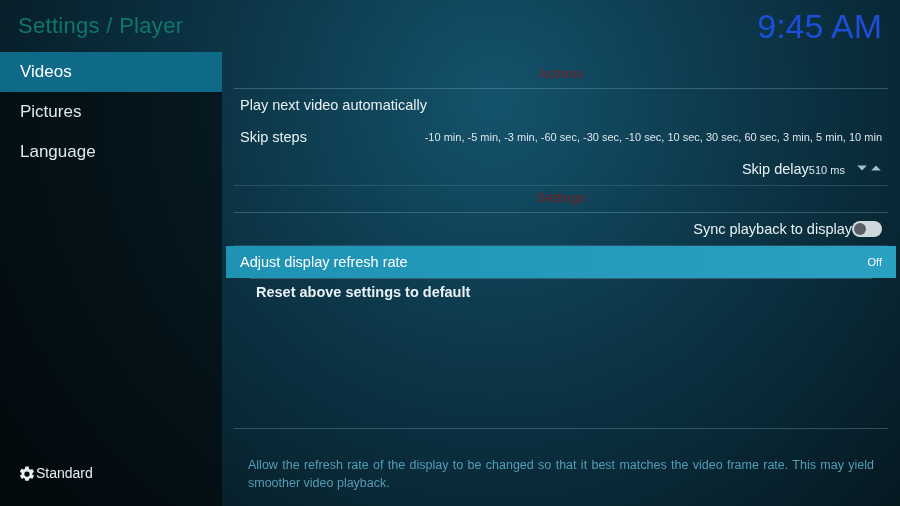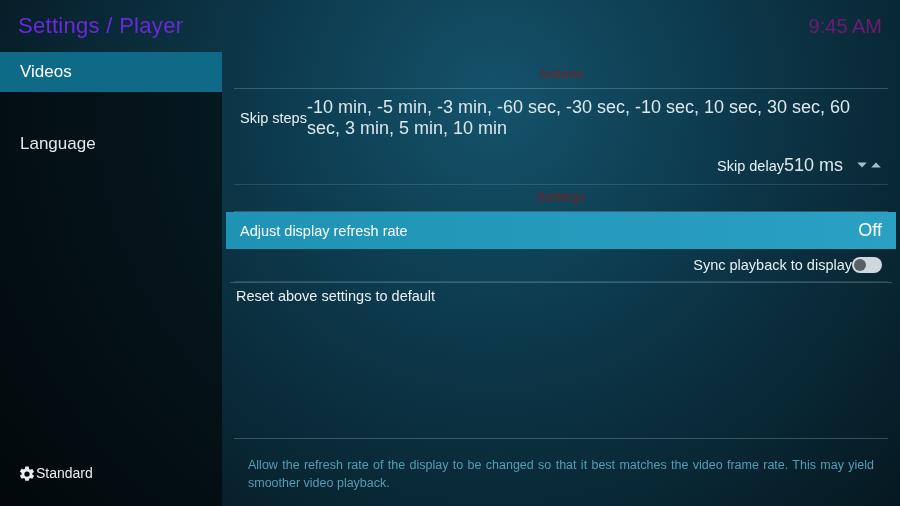--- a/index.html
+++ b/index.html
@@ -14,31 +14,31 @@
   
   .header {
     position: absolute;
     top: 0; left: 0; right: 0;
     height: 52px;
     display: flex;
     align-items: center;
     justify-content: space-between;
     padding: 0 18px 0 18px;
   }
-  .header .title { font-size: 22px; font-weight: 300; letter-spacing: .3px; color: #6d28d9; }
-  .header .clock { font-size: 20px; font-weight: 300; color: #701a75; }
+  .header .title { font-size: 22px; font-weight: 300; letter-spacing: .3px; color: #0f766e; }
+  .header .clock { font-size: 34px; font-weight: 300; color: #1d4ed8; }
 
   
   .sidebar {
     position: absolute;
     left: 0; top: 52px; bottom: 0;
     width: 222px;
     background: linear-gradient(to bottom, rgba(0,0,0,.55), rgba(0,0,0,.55));
   }
-  .side-list { display: flex; flex-direction: column; gap: 32px; }
+  .side-list { display: flex; flex-direction: column; }
   .side-item {
     padding: 10px 20px;
     font-size: 17px;
     color: #dfe8ec;
     cursor: pointer;
   }
   .side-item.active {
     background: #0e6a87;
     color: #ffffff;
   }
@@ -78,83 +78,87 @@
     margin: 0 4px;
     font-size: 14.5px;
     color: #e9f1f4;
     min-height: 32px;
   }
   .row.selected {
     background: linear-gradient(to right, #1f93b4, #2aa0c2);
     color: #ffffff;
   }
   .row .label { white-space: nowrap; }
-  .row .value { color: #dbe7ec; font-size: 18px; }
+  .row .value { color: #dbe7ec; font-size: 11px; }
   .row.selected .value { color: #ffffff; }
 
   .row.divider-after { border-bottom: 1px solid rgba(158,200,214,.18); margin: 0 12px; padding-left: 6px; padding-right: 6px; justify-content: flex-end; }
 
   .spinner-arrows { display:inline-flex; align-items:center; gap:2px; margin-left:8px; color:#9fc1cd; }
   .spinner-arrows svg { width:12px; height:12px; fill:#9fc1cd; }
 
   .toggle {
     width: 30px; height: 16px; border-radius: 10px;
     background: #cfd8dc;
     position: relative;
     display: inline-block;
   }
   .toggle::after {
     content: ""; position: absolute;
     width: 12px; height: 12px; border-radius: 50%;
     background: #596066;
     top: 2px; left: 2px;
   }
 
-  .row.reset { border-top: 1px solid rgba(158,200,214,.28); margin: 0 8px; padding-left: 6px; padding-top: 2px; }
+  .row.reset { border-top: 1px solid rgba(158,200,214,.28); margin: 0 28px; padding-left: 6px; padding-top: 2px; font-weight: bold; }
 
   .help {
     position: absolute;
     left: 0; right: 0; bottom: 0;
-    padding: 17px 14px 14px 14px;
+    padding: 27px 14px 14px 14px;
     border-top: 1px solid rgba(158,200,214,.28);
     color: #559cb4;
     font-size: 12.5px;
     line-height: 1.45;
     text-align: justify;
     margin: 0 12px;
   }
 </style>
 </head>
 <body>
 
 <div class="header">
   <div class="title">Settings / Player</div>
   <div class="clock">9:45 AM</div>
 </div>
 
 <div class="sidebar">
   <div class="side-list">
     <div class="side-item active">Videos</div>
+    <div class="side-item">Pictures</div>
     <div class="side-item">Language</div>
   </div>
 
   <div class="level">
     <span>
       <svg viewBox="0 0 24 24">
           <path d="M19.14,12.94a7.14,7.14,0,0,0,.05-.94,7.14,7.14,0,0,0-.05-.94l2-1.58a.5.5,0,0,0,.12-.64l-1.9-3.29a.5.5,0,0,0-.6-.22l-2.39,1a7,7,0,0,0-1.62-.94l-.36-2.54A.5.5,0,0,0,13.9,2H10.1a.5.5,0,0,0-.49.42L9.25,5a7,7,0,0,0-1.62.94l-2.39-1a.5.5,0,0,0-.6.22L2.74,8.41a.5.5,0,0,0,.12.64l2,1.58a7.14,7.14,0,0,0-.05.94,7.14,7.14,0,0,0,.05.94l-2,1.58a.5.5,0,0,0-.12.64l1.9,3.29a.5.5,0,0,0,.6.22l2.39-1a7,7,0,0,0,1.62.94l.36,2.54a.5.5,0,0,0,.49.42h3.8a.5.5,0,0,0,.49-.42l.36-2.54a7,7,0,0,0,1.62-.94l2.39,1a.5.5,0,0,0,.6-.22l1.9-3.29a.5.5,0,0,0-.12-.64ZM12,15.5A3.5,3.5,0,1,1,15.5,12,3.5,3.5,0,0,1,12,15.5Z"></path>
         </svg>
     </span>
     <span>Standard</span>
   </div>
 </div>
 
 <div class="main">
 
   <div class="section-header">Actions</div>
 
+  <div class="row">
+    <span class="label">Play next video automatically</span>
+  </div>
 
   <div class="row">
     <span class="label">Skip steps</span>
     <span class="value">-10 min, -5 min, -3 min, -60 sec, -30 sec, -10 sec, 10 sec, 30 sec, 60 sec, 3 min, 5 min, 10 min</span>
   </div>
 
   <div class="row divider-after">
     <span class="label">Skip delay</span>
     <span class="value">
       <span>510 ms</span>
@@ -164,28 +168,28 @@
           </svg>
         <svg viewBox="0 0 10 10">
             <path d="M5 3 L9 7 L1 7 Z"></path>
           </svg>
       </span>
     </span>
   </div>
 
   <div class="section-header">Settings</div>
 
+  <div class="row divider-after">
+    <span class="label">Sync playback to display</span>
+    <span class="toggle"></span>
+  </div>
+
   <div class="row selected">
     <span class="label">Adjust display refresh rate</span>
     <span class="value">Off</span>
-  </div>
-
-  <div class="row divider-after">
-    <span class="label">Sync playback to display</span>
-    <span class="toggle"></span>
   </div>
 
   <div class="row reset">
     <span class="label">Reset above settings to default</span>
   </div>
 
   <div class="help">Allow the refresh rate of the display to be changed so that it best matches the video frame rate. This may yield smoother video playback.</div>
 </div>
 
 </body></html>

